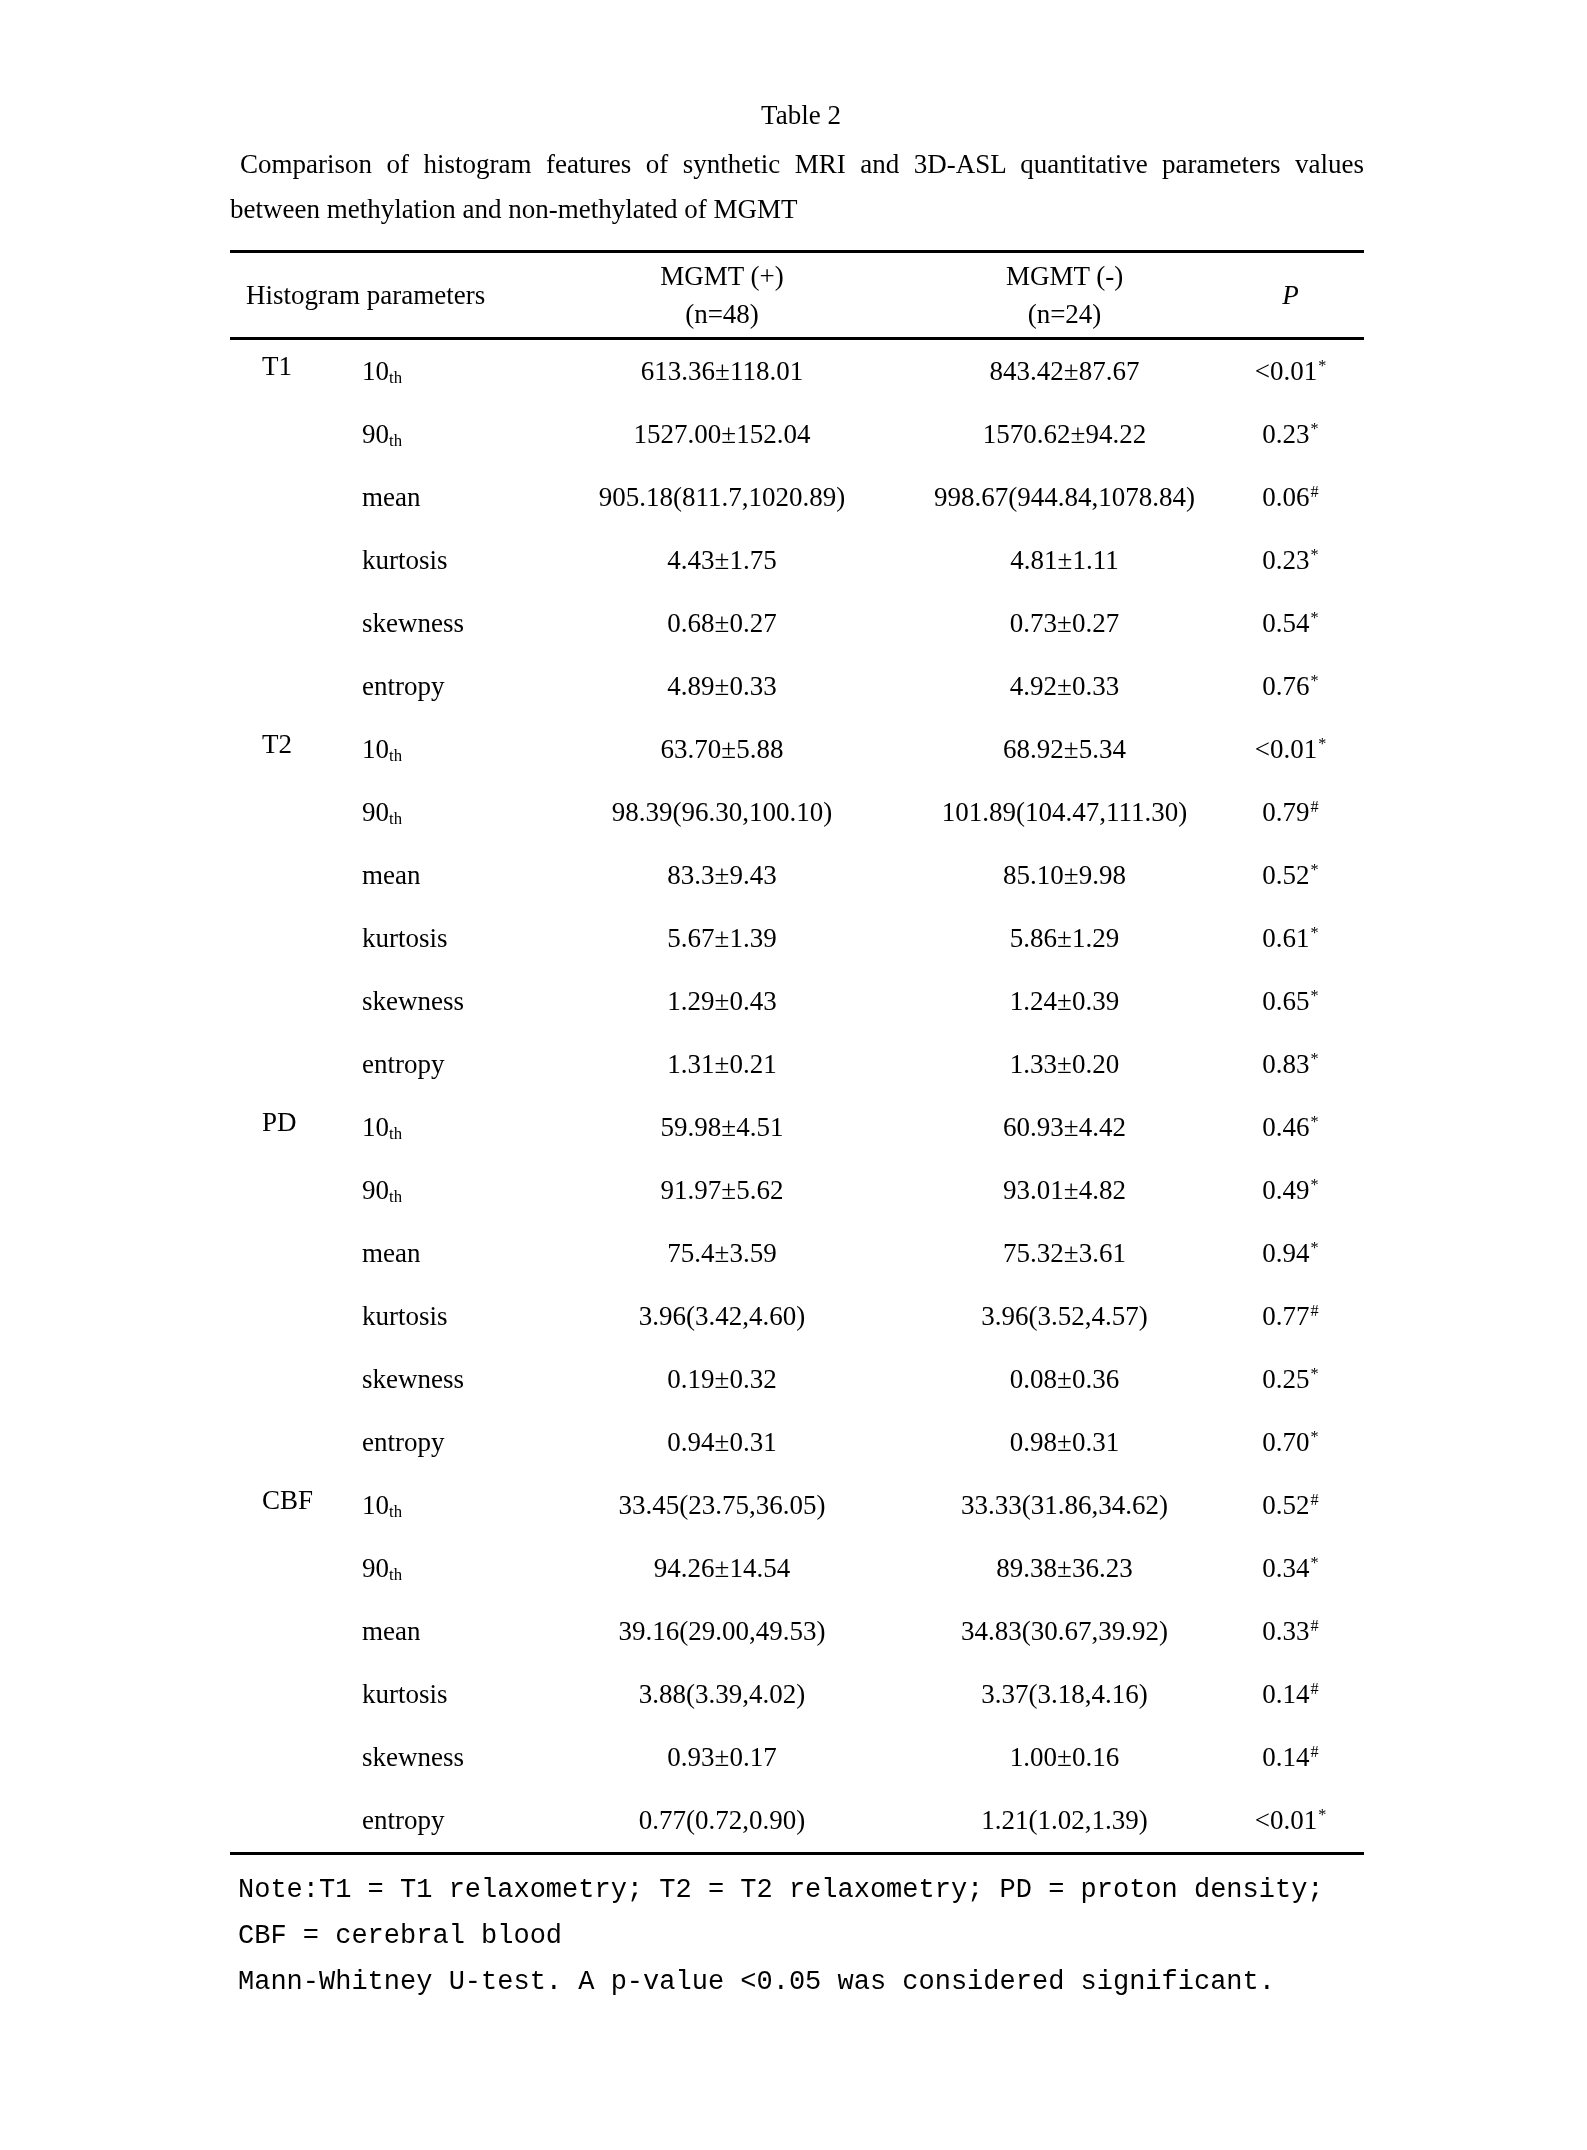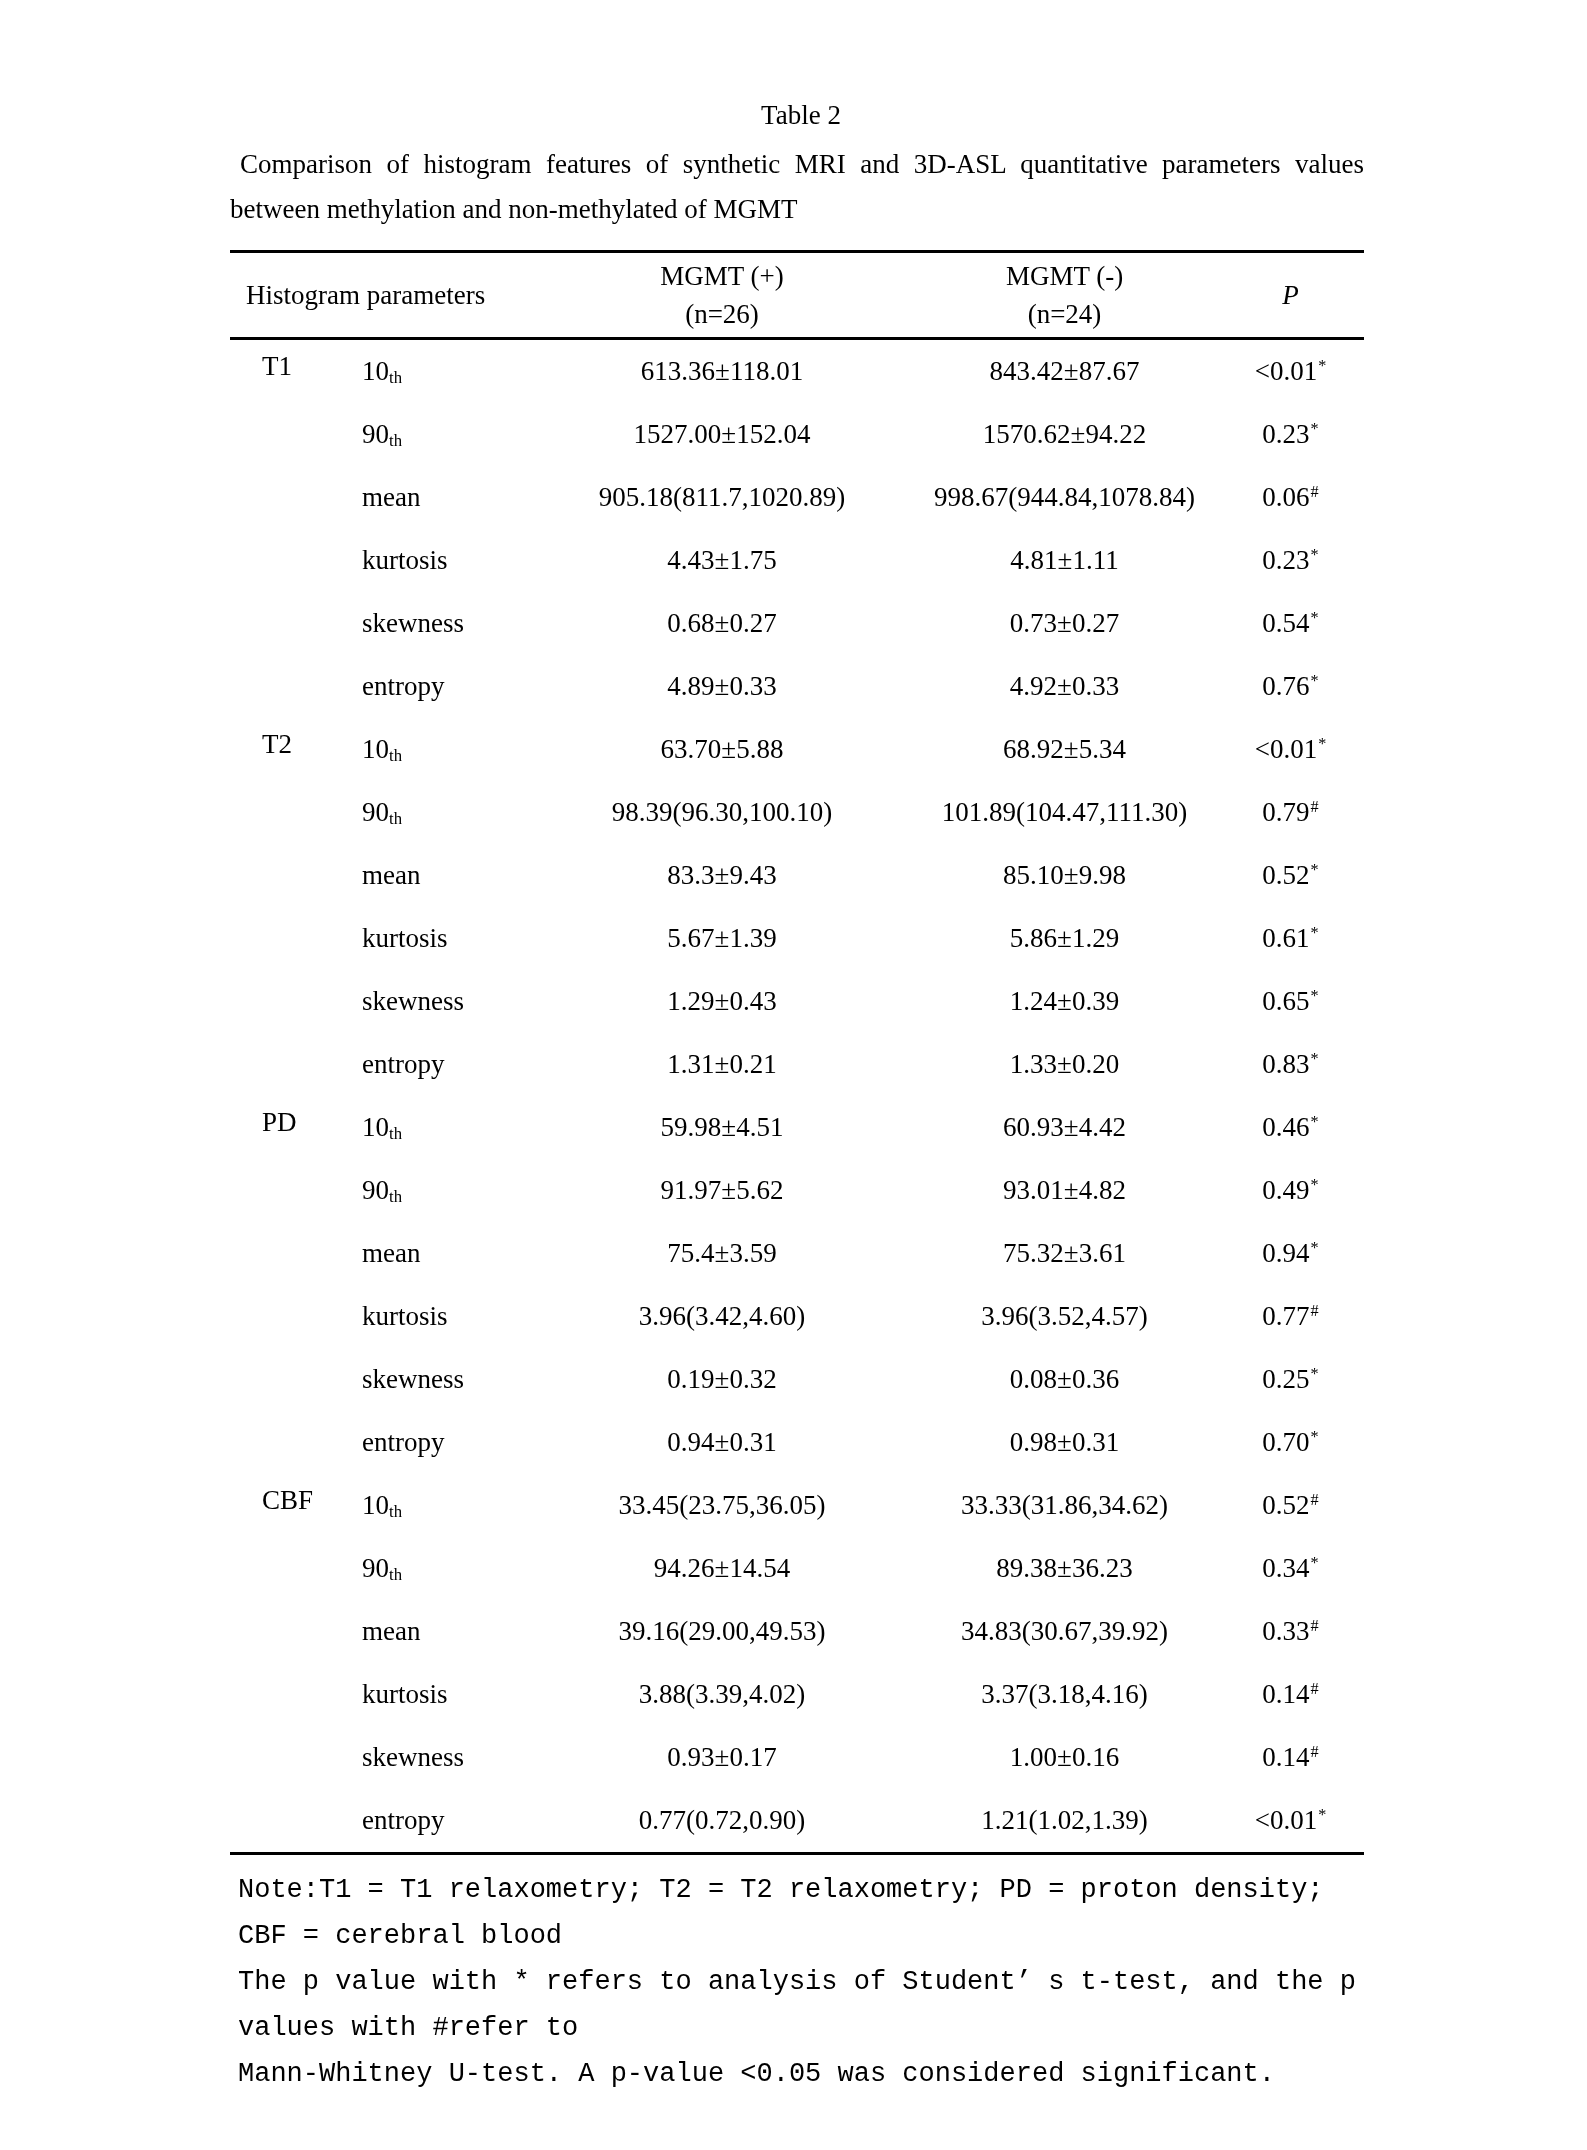--- a/index.html
+++ b/index.html
@@ -73,21 +73,21 @@
     <div class="caption">
       <div class="cap-line-1">Comparison of histogram features of synthetic MRI and 3D-ASL quantitative parameters values</div>
       <div class="cap-line-2">between methylation and non-methylated of MGMT</div>
     </div>
 
     <div class="table">
       <div class="thead">
         <div class="th-param">Histogram parameters</div>
         <div class="th-group">
           <div>MGMT (+)</div>
-          <div>(n=26)</div>
+          <div>(n=48)</div>
         </div>
         <div class="th-group">
           <div>MGMT (-)</div>
           <div>(n=24)</div>
         </div>
         <div class="th-p">P</div>
       </div>
 
       <div class="tbody">
 
@@ -261,18 +261,17 @@
           <div class="td c-val">0.77(0.72,0.90)</div>
           <div class="td c-val">1.21(1.02,1.39)</div>
           <div class="td c-p"><span>&lt;0.01</span><span class="sup">*</span></div>
         </div>
 
       </div>
     </div>
 
     <div class="note">
       <div class="note-line">Note:T1 = T1 relaxometry; T2 = T2 relaxometry; PD = proton density; CBF = cerebral blood</div>
-      <div class="note-line">The p value with * refers to analysis of Student’ s t-test, and the p values with #refer to</div>
       <div class="note-line">Mann-Whitney U-test. A p-value &lt;0.05 was considered significant.</div>
     </div>
 
   </div>
 </div>
 
 </body></html>

